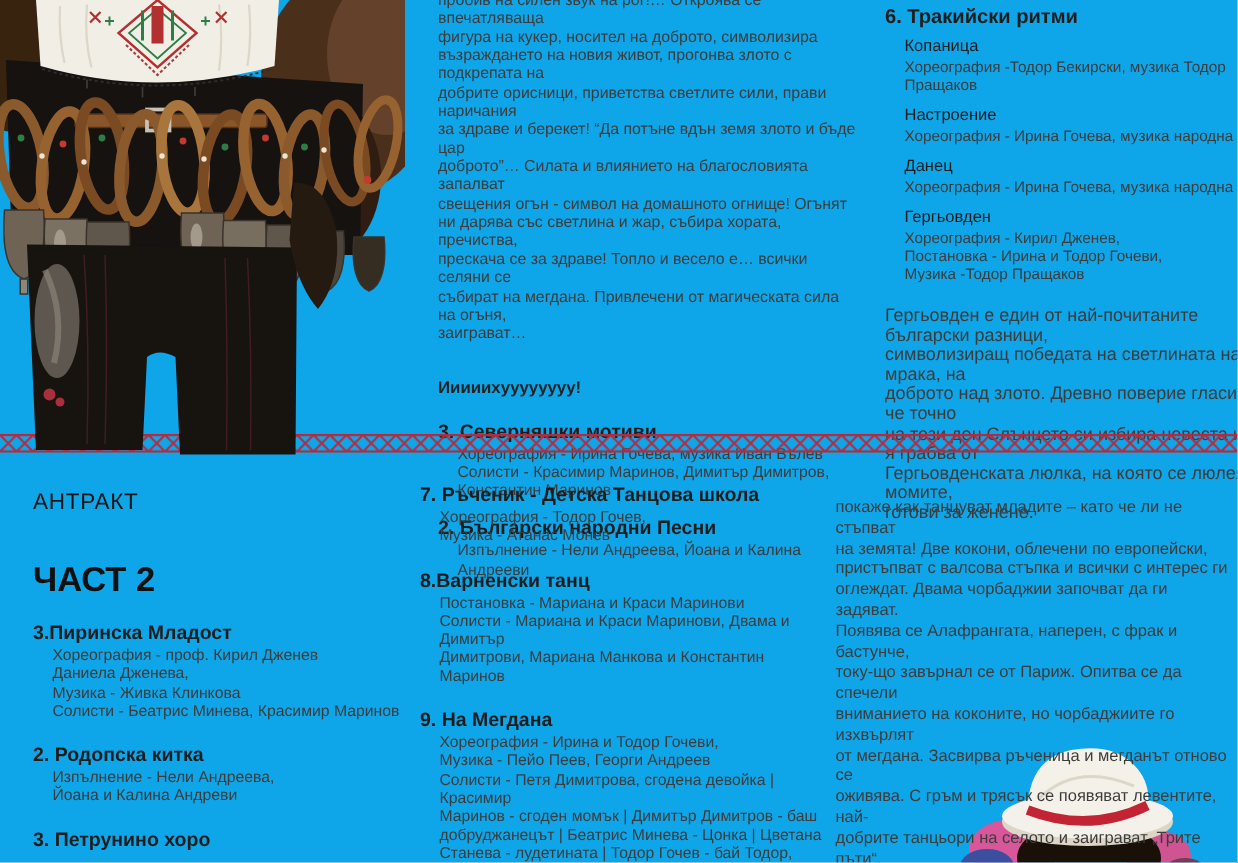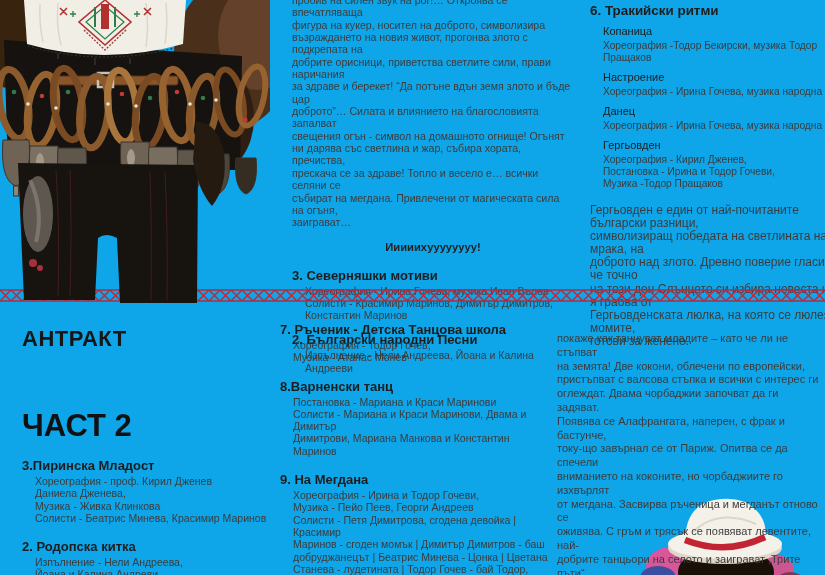--- a/index.html
+++ b/index.html
@@ -3,38 +3,38 @@
 <meta charset="utf-8">
 <style>
   html,body{margin:0;padding:0;background:#e8e6e1;}
   .page{position:relative;width:825px;height:575px;background:#0ea5e9;overflow:hidden;
         font-family:"Liberation Sans",sans-serif;color:#3a3a3a;}
   .abs{position:absolute;}
   .pre{white-space:pre-line;}
   
   .p1c2{left:292px;top:0;width:282px;}
   .p1c2 .lead{margin-top:-6px;font-size:10.6px;line-height:12.35px;color:#3c3c3c;}
-  .excl{margin-top:12px;font-weight:bold;font-size:11.2px;color:#222;text-align:center;}
+  .excl{margin-top:24px;font-weight:bold;font-size:11.2px;color:#222;}
   .item{margin-top:15px;}
   .item-h{font-weight:bold;color:#1d1d1d;font-size:13px;line-height:15px;}
   .credits{font-size:10.5px;line-height:12.3px;padding-left:13px;color:#3c3c3c;margin-top:2px;}
   
   .p1c3{left:590px;top:3px;width:247px;}
   .p1c3 .item-h{font-size:13.4px;}
   .dance-n{font-weight:normal;color:#1d1d1d;font-size:11px;line-height:14px;padding-left:13px;margin-top:6px;}
   .dance-c{font-size:10.2px;line-height:12px;padding-left:13px;color:#3c3c3c;margin-top:2px;}
   .p1c3 .para{margin-top:14px;font-size:12px;line-height:13.1px;color:#3c3c3c;}
   
   .ribbon{left:0;top:288px;z-index:1;}
   .kuker{left:0;top:0;z-index:2;}
   .doll{left:638px;top:492px;z-index:2;}
   
   .p2c1{left:22px;top:326px;width:252px;z-index:3;}
-  .antrakt{font-weight:bold;font-size:22px;color:#161616;letter-spacing:0.5px;}
-  .part2-title{font-weight:bold;font-size:31px;color:#111;margin-top:56px;}
+  .antrakt{font-weight:normal;font-size:15px;color:#161616;letter-spacing:0.5px;}
+  .part2-title{font-weight:bold;font-size:23px;color:#111;margin-top:30px;}
   .p2c1 .first{margin-top:14px;}
   .p2c2{left:280px;top:322px;width:270px;z-index:3;}
   .p2c3{left:557px;top:332px;width:266px;z-index:3;}
   .p2c3 .para{font-size:11px;line-height:13.8px;color:#3c3c3c;}
 </style>
 </head>
 <body>
 
 <div class="page">
 

